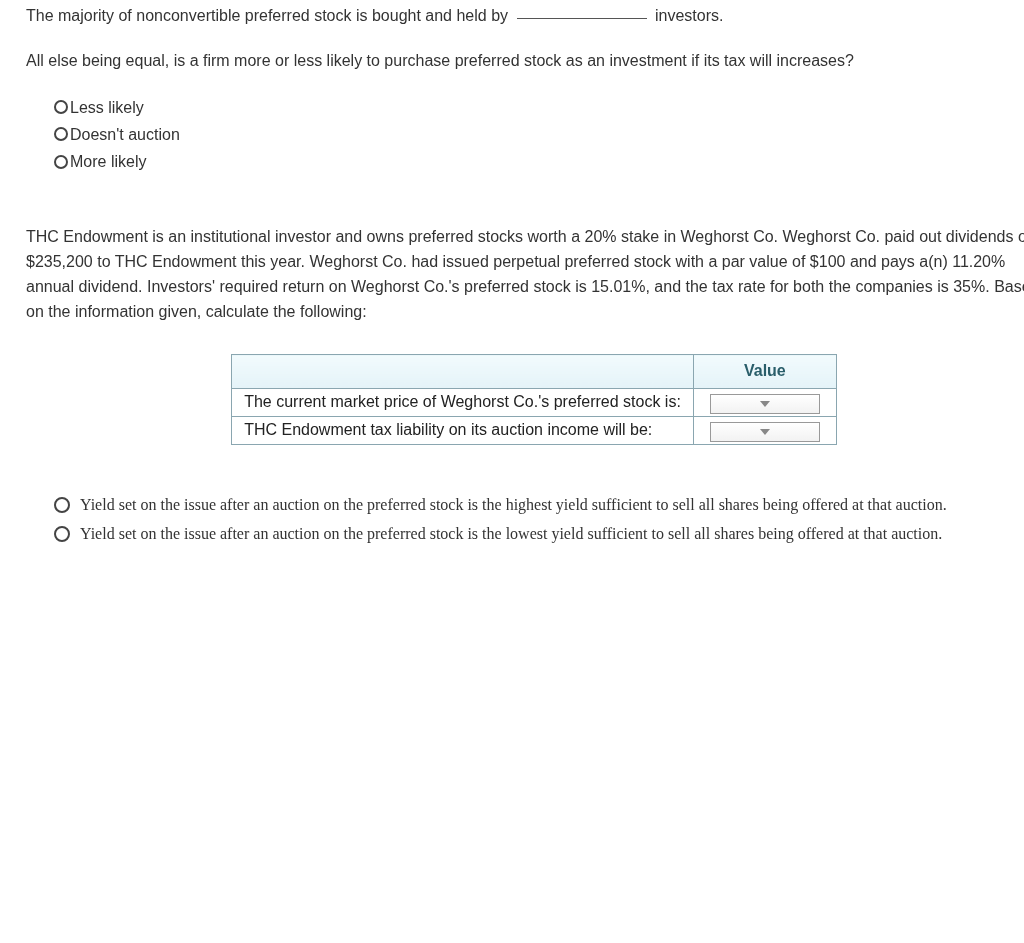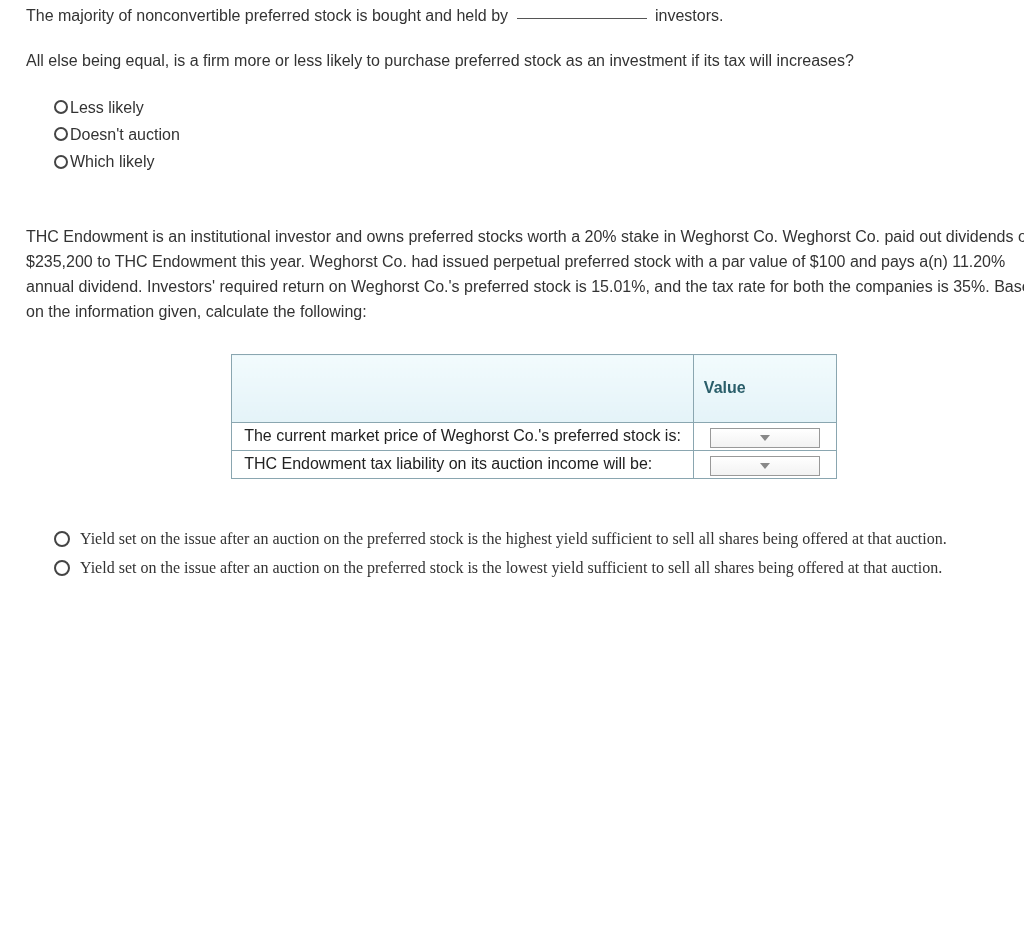--- a/index.html
+++ b/index.html
@@ -66,23 +66,23 @@
   }
   table.val {
     border-collapse: collapse;
     border: 1px solid #8aa6b0;
     font-size: 16px;
   }
   table.val thead td {
     background: linear-gradient(#f2fbfd, #e4f3f8);
     color: #2a5e6a;
     font-weight: bold;
-    text-align: left;
+    text-align: center;
     border: 1px solid #8aa6b0;
-    padding: 21px 10px;
+    padding: 4px 10px;
   }
   table.val thead td.blank-head {
     background: linear-gradient(#f2fbfd, #e4f3f8);
   }
   table.val tbody td {
     border: 1px solid #8aa6b0;
     padding: 0 12px;
     background: #fff;
     color: #222;
   }
@@ -140,21 +140,21 @@
     <div class="choice">
       <span class="radio"></span>
       <span>Less likely</span>
     </div>
     <div class="choice">
       <span class="radio"></span>
       <span>Doesn't auction</span>
     </div>
     <div class="choice">
       <span class="radio"></span>
-      <span>Which likely</span>
+      <span>More likely</span>
     </div>
   </div>
 
 
   <p class="para">THC Endowment is an institutional investor and owns preferred stocks worth a 20% stake in Weghorst Co. Weghorst Co. paid out dividends of $235,200 to THC Endowment this year. Weghorst Co. had issued perpetual preferred stock with a par value of $100 and pays a(n) 11.20% annual dividend. Investors' required return on Weghorst Co.'s preferred stock is 15.01%, and the tax rate for both the companies is 35%. Based on the information given, calculate the following:</p>
 
   <div class="table-wrap">
     <table class="val">
       <thead>
         <tr>

